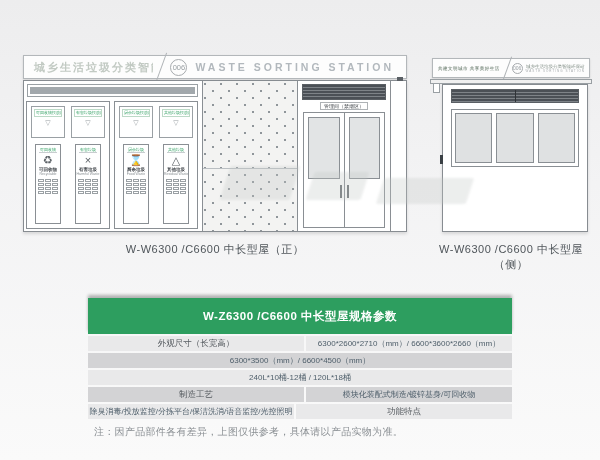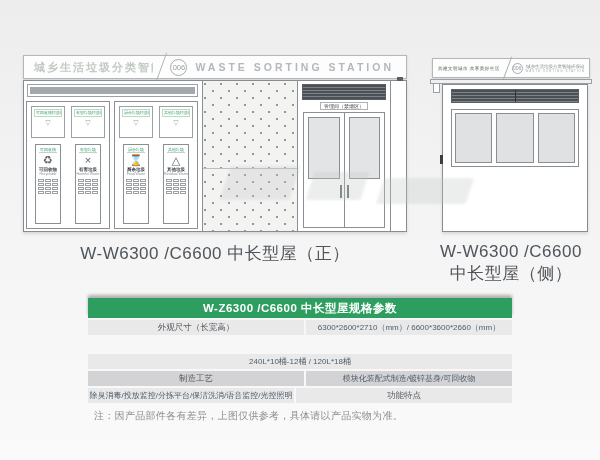--- a/index.html
+++ b/index.html
@@ -94,21 +94,21 @@
   .doors { position:absolute; left:5px; right:5px; top:31px; bottom:3px; border:1px solid #8a8f94; display:flex; }
   .door-panel { flex:1; position:relative; border-right:1px solid #8a8f94; }
   .door-panel:last-child { border-right:none; }
   .door-window { position:absolute; left:4px; right:4px; top:4px; height:62px; background:#e2e4e5; border:1px solid #8a8f94; }
   .door-handle { position:absolute; top:72px; width:2px; height:13px; background:#6a6f74; }
   .dh-l { right:2px; } .dh-r { left:2px; }
   .right-wall { position:absolute; left:366px; top:0; width:18px; height:100%; border-left:1px solid #8a8f94; }
   .roof-cap { position:absolute; right:3px; top:-4px; width:6px; height:4px; background:#5a5f64; }
   .caption {
     position:absolute; top:187px; left:0; right:0; text-align:center;
-    font-size:17px; color:#4f555a; letter-spacing:0.5px;
+    font-size:11px; color:#4f555a; letter-spacing:0.5px;
   }
 
   
   .side { position:absolute; left:430px; top:55px; width:162px; height:185px; }
   .side-banner {
     position:absolute; left:2px; top:3px; right:2px; height:20px;
     background:#fdfdfd; border:1px solid #b3b7ba; display:flex; align-items:center;
     box-shadow:0 1px 2px rgba(0,0,0,.12);
   }
   .side-banner-cn { flex:1; font-size:4.5px; color:#8d9b90; font-weight:bold; padding-left:5px; letter-spacing:0.5px; white-space:nowrap; overflow:hidden; }
@@ -133,34 +133,34 @@
   }
   .side-louver-div { position:absolute; left:50%; top:0; bottom:0; width:1px; background:#2f3337; }
   .side-windows {
     position:absolute; left:8px; right:8px; top:24px; height:58px;
     border:1px solid #8a8f94; display:flex; padding:3px; gap:4px;
   }
   .side-window { flex:1; background:#dfe1e2; border:1px solid #8a8f94; }
   .side-handle { position:absolute; left:-3px; top:70px; width:3px; height:9px; background:#3a3f44; }
   .side-caption {
     position:absolute; top:187px; left:0; right:0; text-align:center;
-    font-size:17px; color:#4f555a; letter-spacing:0.5px;
+    font-size:11px; color:#4f555a; letter-spacing:0.5px;
   }
 
   
   .watermark { position:absolute; left:215px; top:158px; width:270px; height:60px; opacity:0.30; filter:blur(1px); pointer-events:none; }
   .wm-bar { position:absolute; background:#c3c8c6; transform:skewX(-18deg); border-radius:2px; }
   .wm-1 { left:10px; top:8px; width:70px; height:34px; }
   .wm-2 { left:95px; top:14px; width:55px; height:28px; }
   .wm-3 { left:165px; top:20px; width:90px; height:26px; }
 
   
   .spec { position:absolute; left:88px; top:298px; width:424px; }
   .spec-title {
-    height:20px; background:#2d9e5f; color:#ffffff; font-weight:bold; font-size:11.5px;
+    height:36px; background:#2d9e5f; color:#ffffff; font-weight:bold; font-size:11.5px;
     display:flex; align-items:center; justify-content:center; letter-spacing:0.5px;
     box-shadow:0 -3px 3px rgba(0,0,0,.28);
   }
   .spec-rows { margin-top:2px; }
   .spec-row { display:flex; gap:2px; margin-bottom:2px; height:15px; }
   .spec-cell { display:flex; align-items:center; justify-content:center; overflow:hidden; white-space:nowrap; }
   .spec-label { width:216px; font-size:8.5px; color:#555a5f; }
   .spec-value { flex:1; font-size:8px; color:#4e5e6a; }
   .row-odd  .spec-cell { background:#e9e9ea; }
   .row-even .spec-cell { background:#d3d3d5; }
@@ -346,20 +346,21 @@
   </div>
 
   <div class="spec">
     <div class="spec-title">W-Z6300 /C6600 中长型屋规格参数</div>
     <div class="spec-rows">
       <div class="spec-row row-odd">
         <div class="spec-cell spec-label">外观尺寸（长宽高）</div>
         <div class="spec-cell spec-value">6300*2600*2710（mm）/ 6600*3600*2660（mm）</div>
       </div>
       <div class="spec-row row-even">
+        <div class="spec-cell spec-value">6300*3500（mm）/ 6600*4500（mm）</div>
       </div>
       <div class="spec-row row-odd">
         <div class="spec-cell spec-value">240L*10桶-12桶 / 120L*18桶</div>
       </div>
       <div class="spec-row row-even">
         <div class="spec-cell spec-label">制造工艺</div>
         <div class="spec-cell spec-value">模块化装配式制造/镀锌基身/可回收物</div>
       </div>
       <div class="spec-row row-odd">
         <div class="spec-cell spec-value">除臭消毒/投放监控/分拣平台/保洁洗消/语音监控/光控照明</div>

